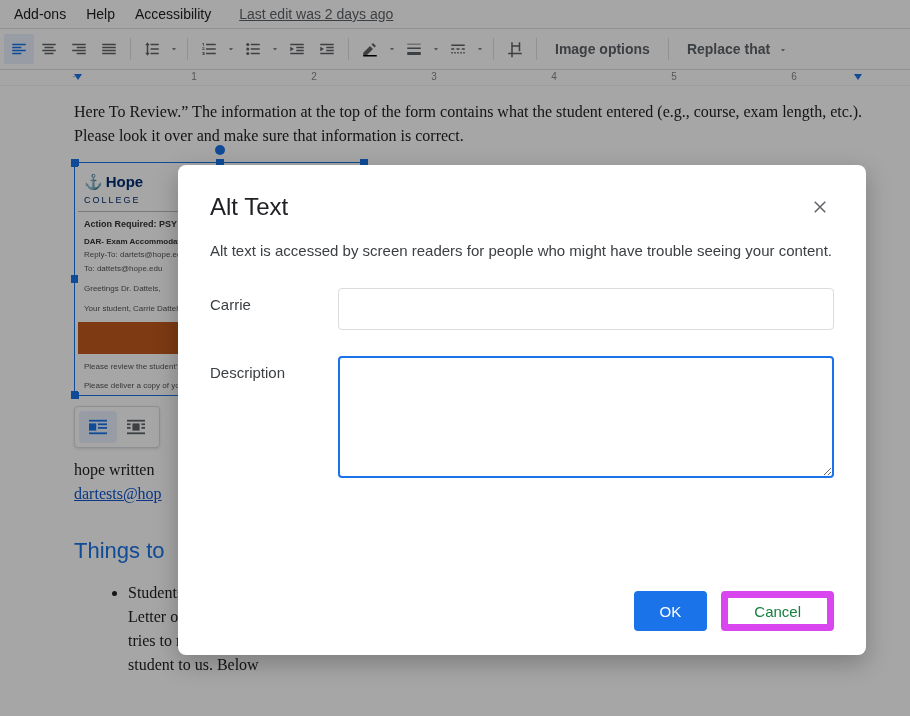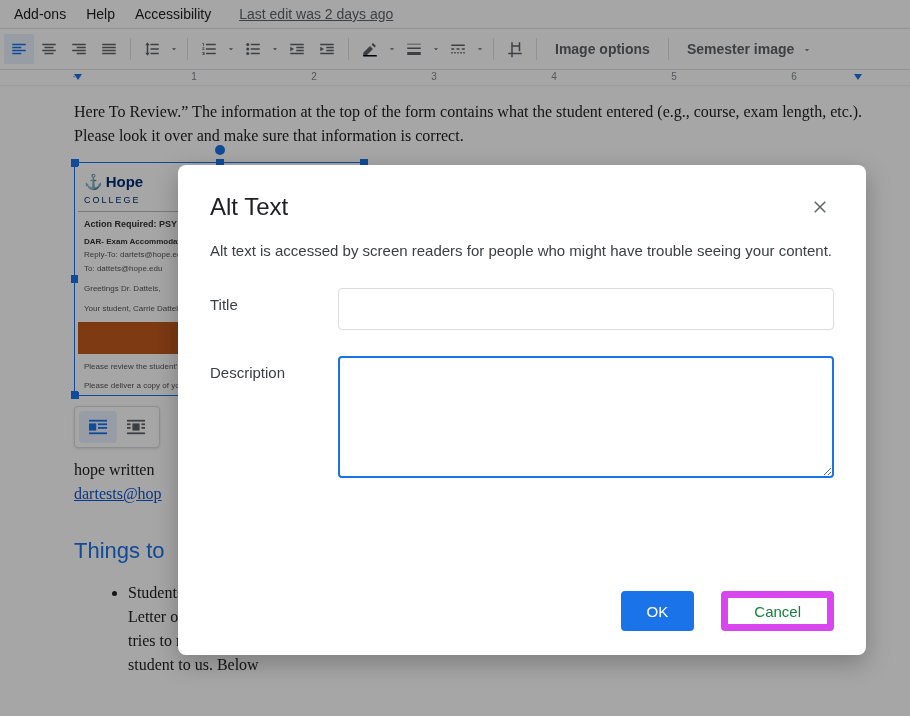--- a/index.html
+++ b/index.html
@@ -55,21 +55,21 @@
 .dialog { position: absolute; left: 178px; top: 165px; width: 688px; height: 490px; background: #fff; border-radius: 8px; box-shadow: 0 8px 24px rgba(0,0,0,0.25); padding: 28px 32px 24px 32px; font-family: 'Segoe UI', Arial, sans-serif; color: #3c4043; }
 .dialog .dlg-title-row { display: flex; align-items: center; justify-content: space-between; margin-bottom: 18px; }
 .dialog .dlg-title { font-size: 24px; color: #202124; font-weight: 400; }
 .dialog .dlg-close { width: 28px; height: 28px; display:flex; align-items:center; justify-content:center; color: #5f6368; cursor: pointer; }
 .dialog .dlg-desc { font-size: 15px; color: #3c4043; line-height: 1.55; margin-bottom: 26px; }
 .dialog .form-row { display: flex; align-items: flex-start; margin-bottom: 26px; }
 .dialog .form-label { width: 128px; font-size: 15px; color: #3c4043; padding-top: 8px; }
 .dialog .form-ctl { flex: 1; }
 .dialog input[type=text] { width: 100%; height: 42px; border: 1px solid #dadce0; border-radius: 4px; padding: 0 12px; font-size: 14px; outline: none; }
 .dialog textarea { width: 100%; height: 122px; border: 2px solid #1a73e8; border-radius: 4px; padding: 8px 12px; font-size: 14px; outline: none; resize: both; font-family: inherit; }
-.dialog .dlg-actions { position: absolute; right: 32px; bottom: 24px; display: flex; gap: 27px; }
+.dialog .dlg-actions { position: absolute; right: 32px; bottom: 24px; display: flex; gap: 14px; }
 .dialog .btn { height: 40px; padding: 0 26px; border-radius: 4px; font-size: 15px; cursor: pointer; display:flex; align-items:center; justify-content:center; }
 .dialog .btn-primary { background: #1a73e8; color: #fff; border: none; }
 .dialog .btn-secondary { background: #fff; color: #15803d; border: 7px solid #d946ef; text-align: center; }
 svg { display: block; }
 </style>
 </head>
 <body>
 <div class="app">
 
 <div class="menubar">
@@ -180,21 +180,21 @@
   <div class="tb-sep"></div>
   <div class="tb-btn">
         <svg width="18" height="18" viewBox="0 0 24 24" fill="currentColor">
           <path d="M7 3h2v14h12v2H9v4H7v-4H3v-2h4zM17 3h2v12h-2zM9 7h8v2H9z"></path>
         </svg>
       </div>
   <div class="tb-sep"></div>
   <div class="tb-text">Image options</div>
   <div class="tb-sep"></div>
   <div class="tb-text">
-    <span>Semester image</span>
+    <span>Replace that</span>
     <span style="display:inline-block; vertical-align:middle; margin-left:4px;"><svg width="10" height="10" viewBox="0 0 24 24" fill="currentColor">
             <path d="M7 10l5 5 5-5z"></path>
           </svg></span>
   </div>
 </div>
 
 <div class="ruler">
   <div class="mark" style="left:74px;">·</div>
   <div class="mark" style="left:194px;">1</div>
   <div class="mark" style="left:314px;">2</div>
@@ -293,21 +293,21 @@
     <div class="dlg-title">Alt Text</div>
     <div class="dlg-close">
       <svg width="18" height="18" viewBox="0 0 24 24" fill="none" stroke="currentColor" stroke-width="2">
             <path d="M5 5l14 14M19 5L5 19"></path>
           </svg>
     </div>
   </div>
   <div class="dlg-desc">Alt text is accessed by screen readers for people who might have trouble seeing your content.</div>
 
   <div class="form-row">
-    <div class="form-label">Title</div>
+    <div class="form-label">Carrie</div>
     <div class="form-ctl">
       <input type="text" value="" style="">
     </div>
   </div>
 
   <div class="form-row">
     <div class="form-label">Description</div>
     <div class="form-ctl">
       <textarea style=""></textarea>
     </div>

